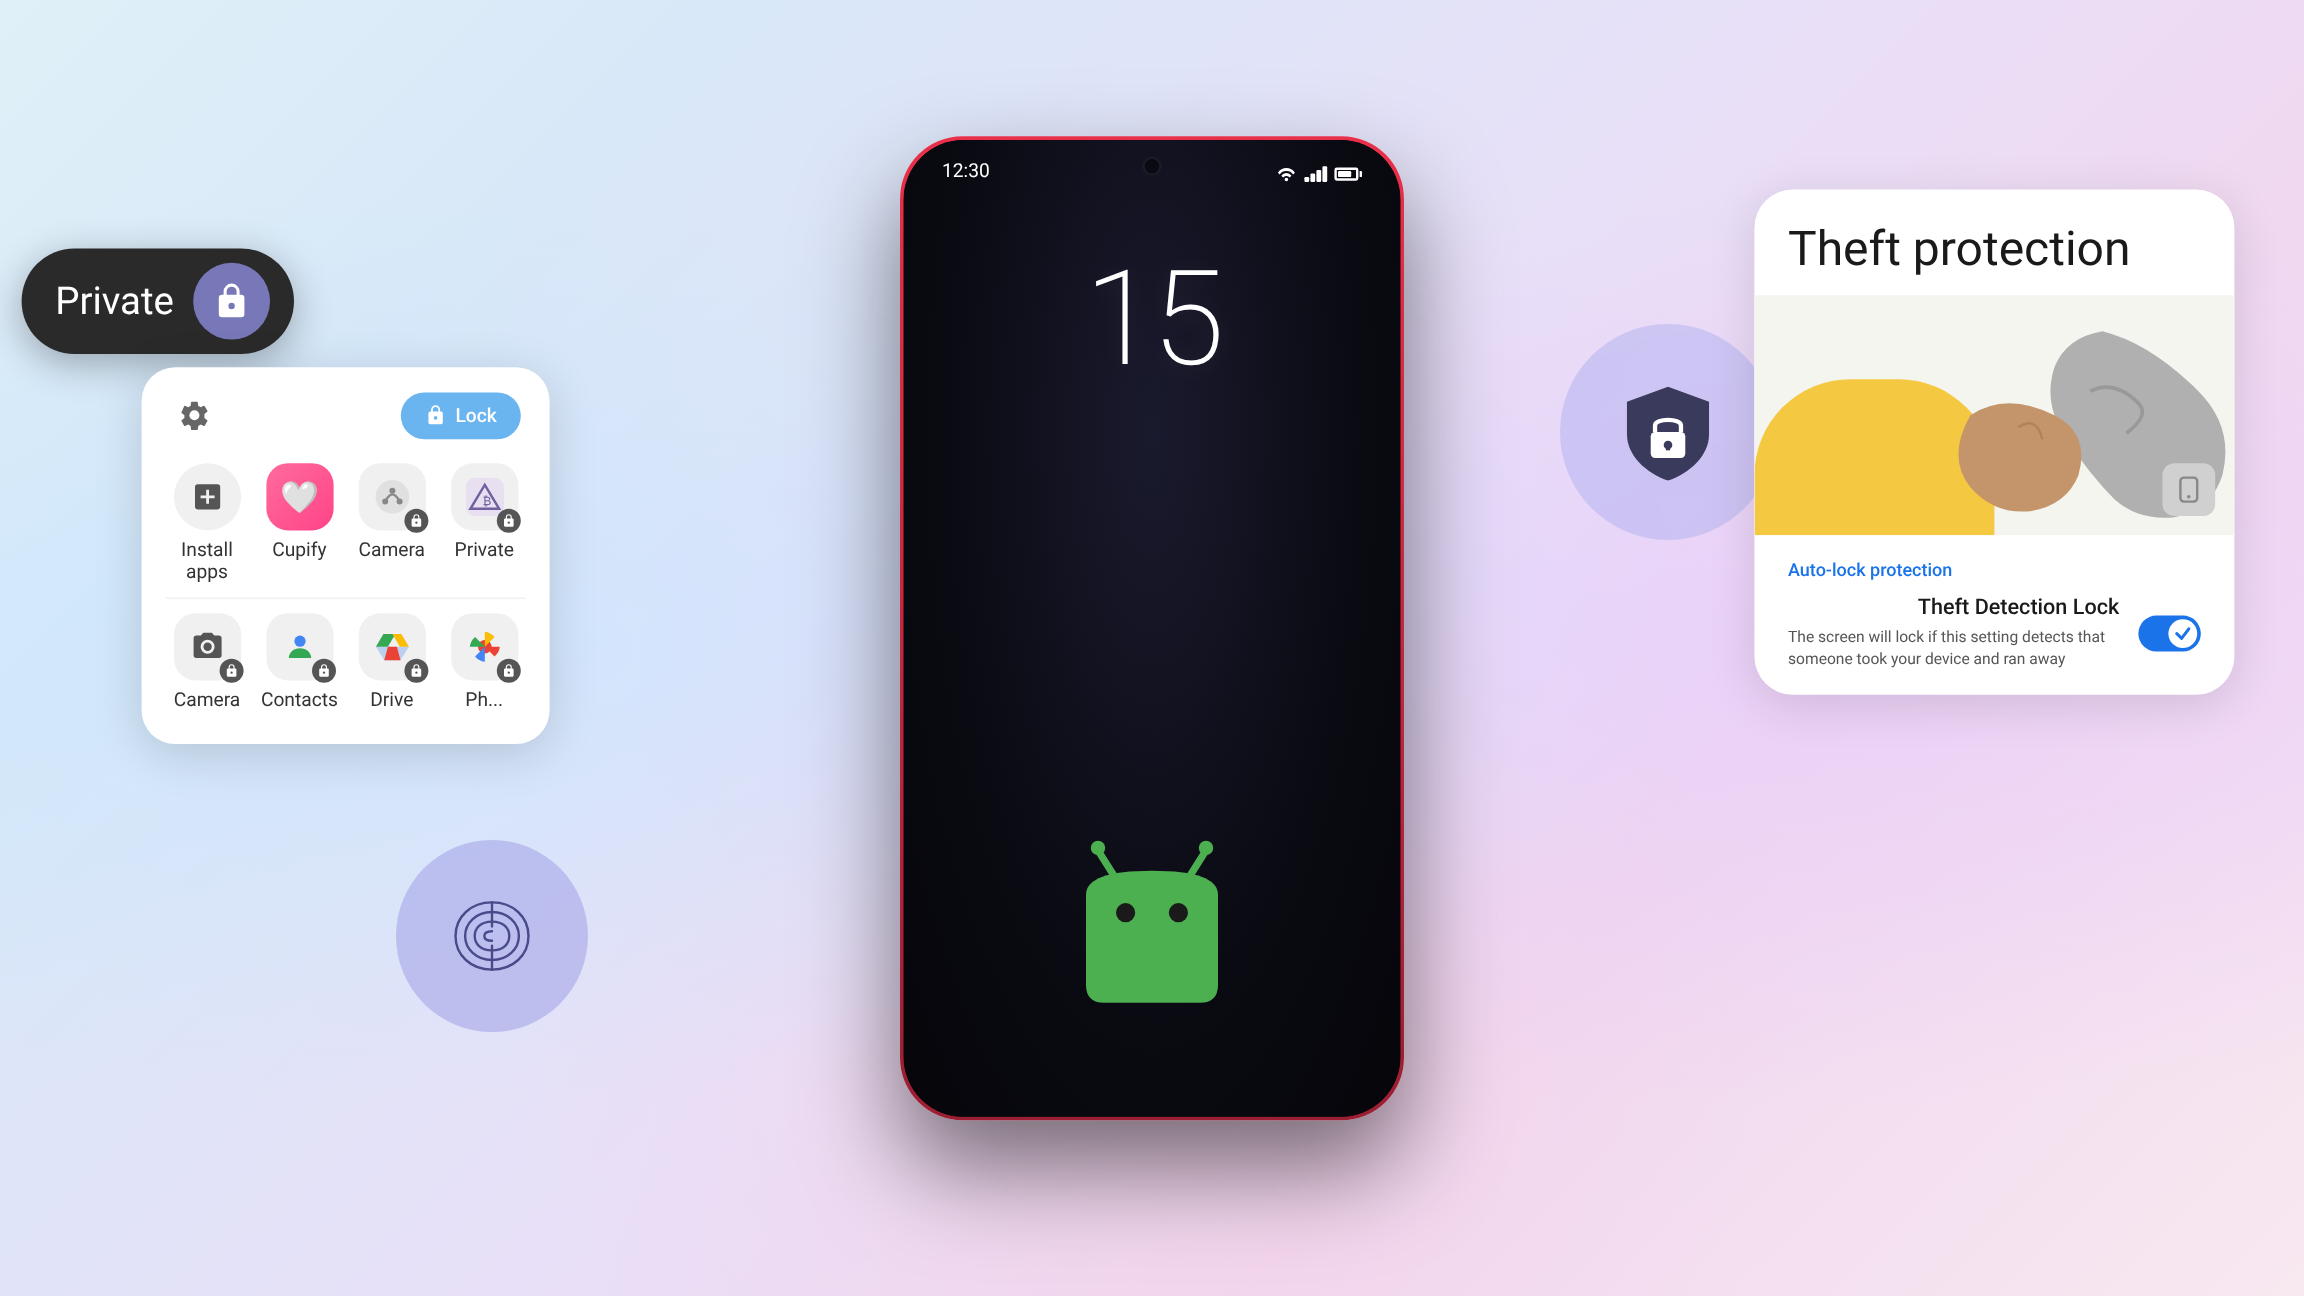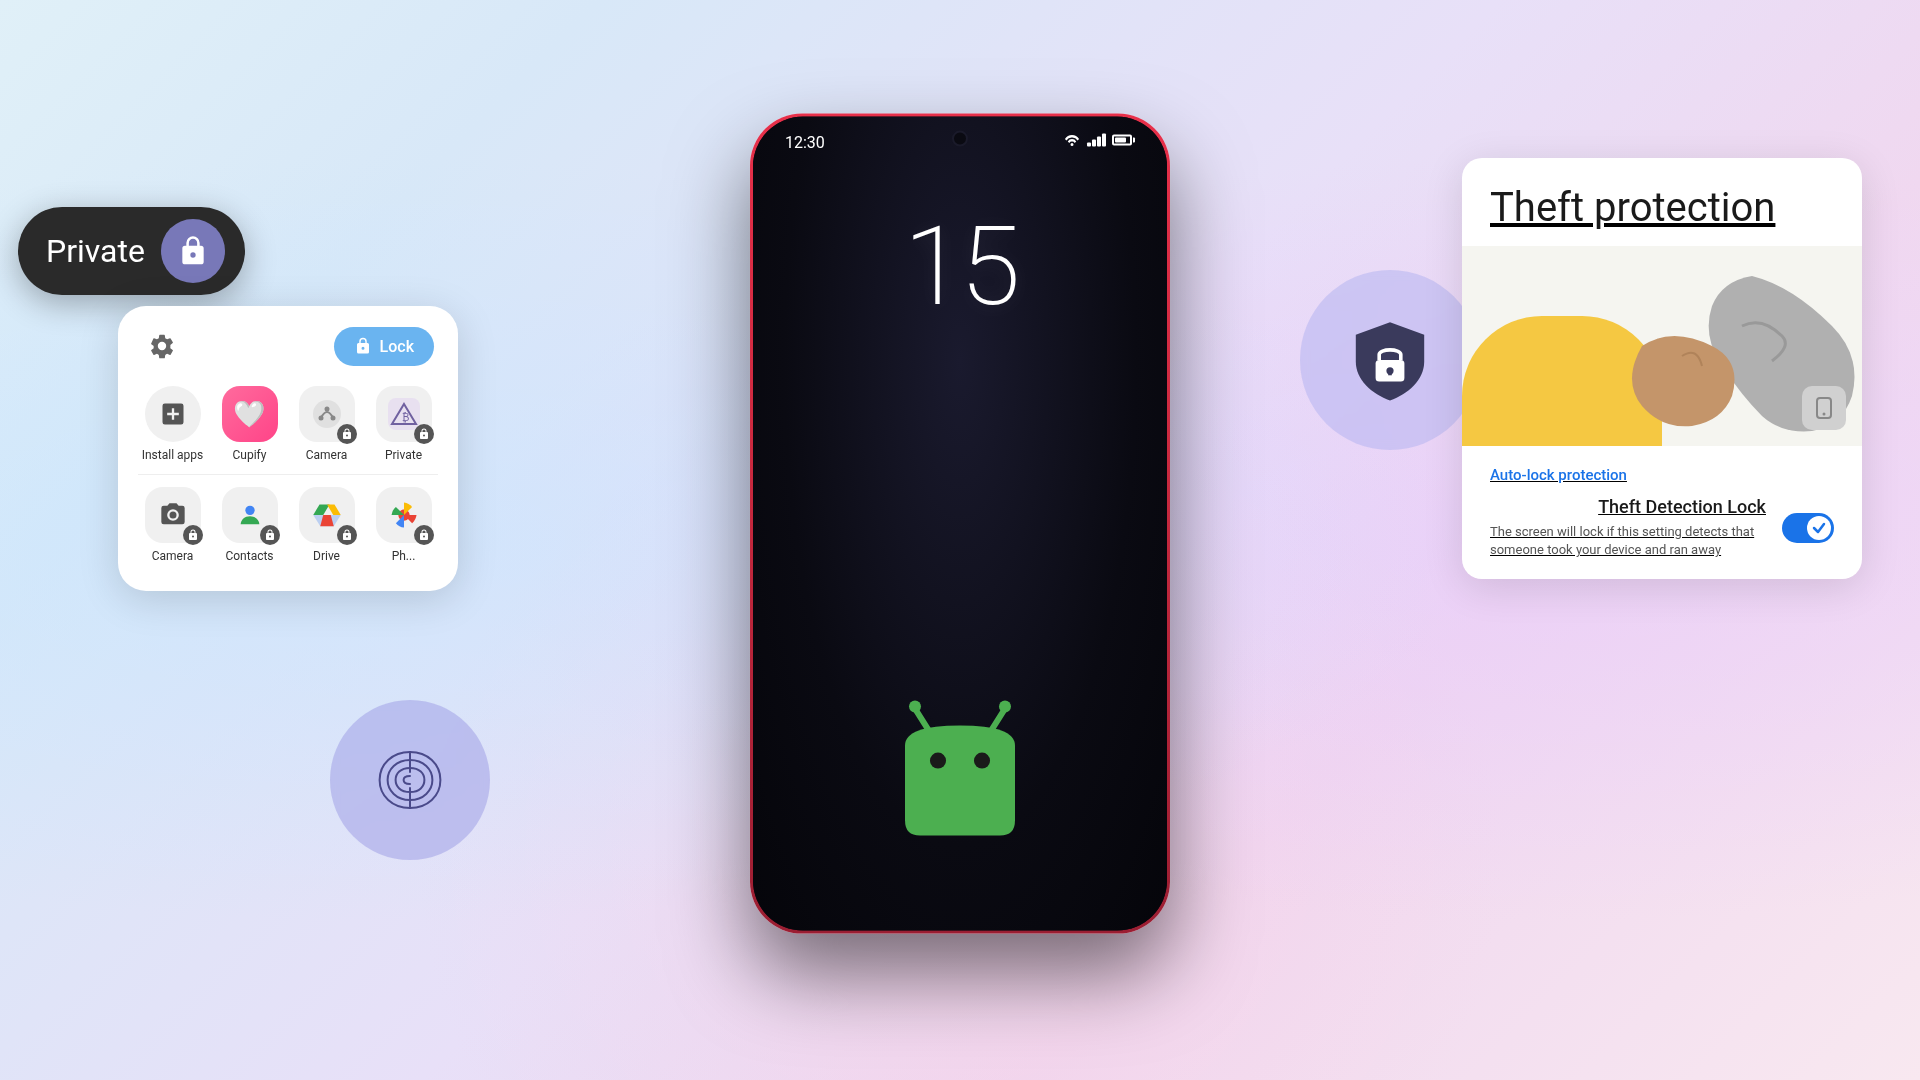--- a/index.html
+++ b/index.html
@@ -58,21 +58,21 @@
       align-items: center;
       position: relative;
     }
 
     
     .status-bar {
       width: 100%;
       padding: 16px 32px 0;
       display: flex;
       justify-content: space-between;
-      align-items: flex-start;
+      align-items: flex-end;
     }
 
     .status-time {
       color: white;
       font-size: 16px;
       font-weight: 400;
     }
 
     .status-icons {
       display: flex;
@@ -237,21 +237,21 @@
       border-radius: 50%;
     }
 
     .app-icon-install svg {
       width: 28px;
       height: 28px;
       fill: #555;
     }
 
     .app-label {
-      font-size: 12px;
+      font-size: 16px;
       color: #333;
       text-align: center;
     }
 
     .app-lock-badge {
       position: absolute;
       bottom: -2px;
       right: -2px;
       width: 20px;
       height: 20px;
@@ -320,24 +320,23 @@
       height: 90px;
     }
 
     
     .theft-card {
       position: absolute;
       right: 58px;
       top: 158px;
       width: 400px;
       background: white;
-      border-radius: 20px;
+      border-radius: 32px;
       overflow: hidden;
       box-shadow: 0 8px 40px rgba(0,0,0,0.12);
-      text-decoration: underline;
     }
 
     .theft-card-header {
       padding: 28px 28px 0;
     }
 
     .theft-title {
       font-size: 40px;
       font-weight: 400;
       color: #1a1a1a;

